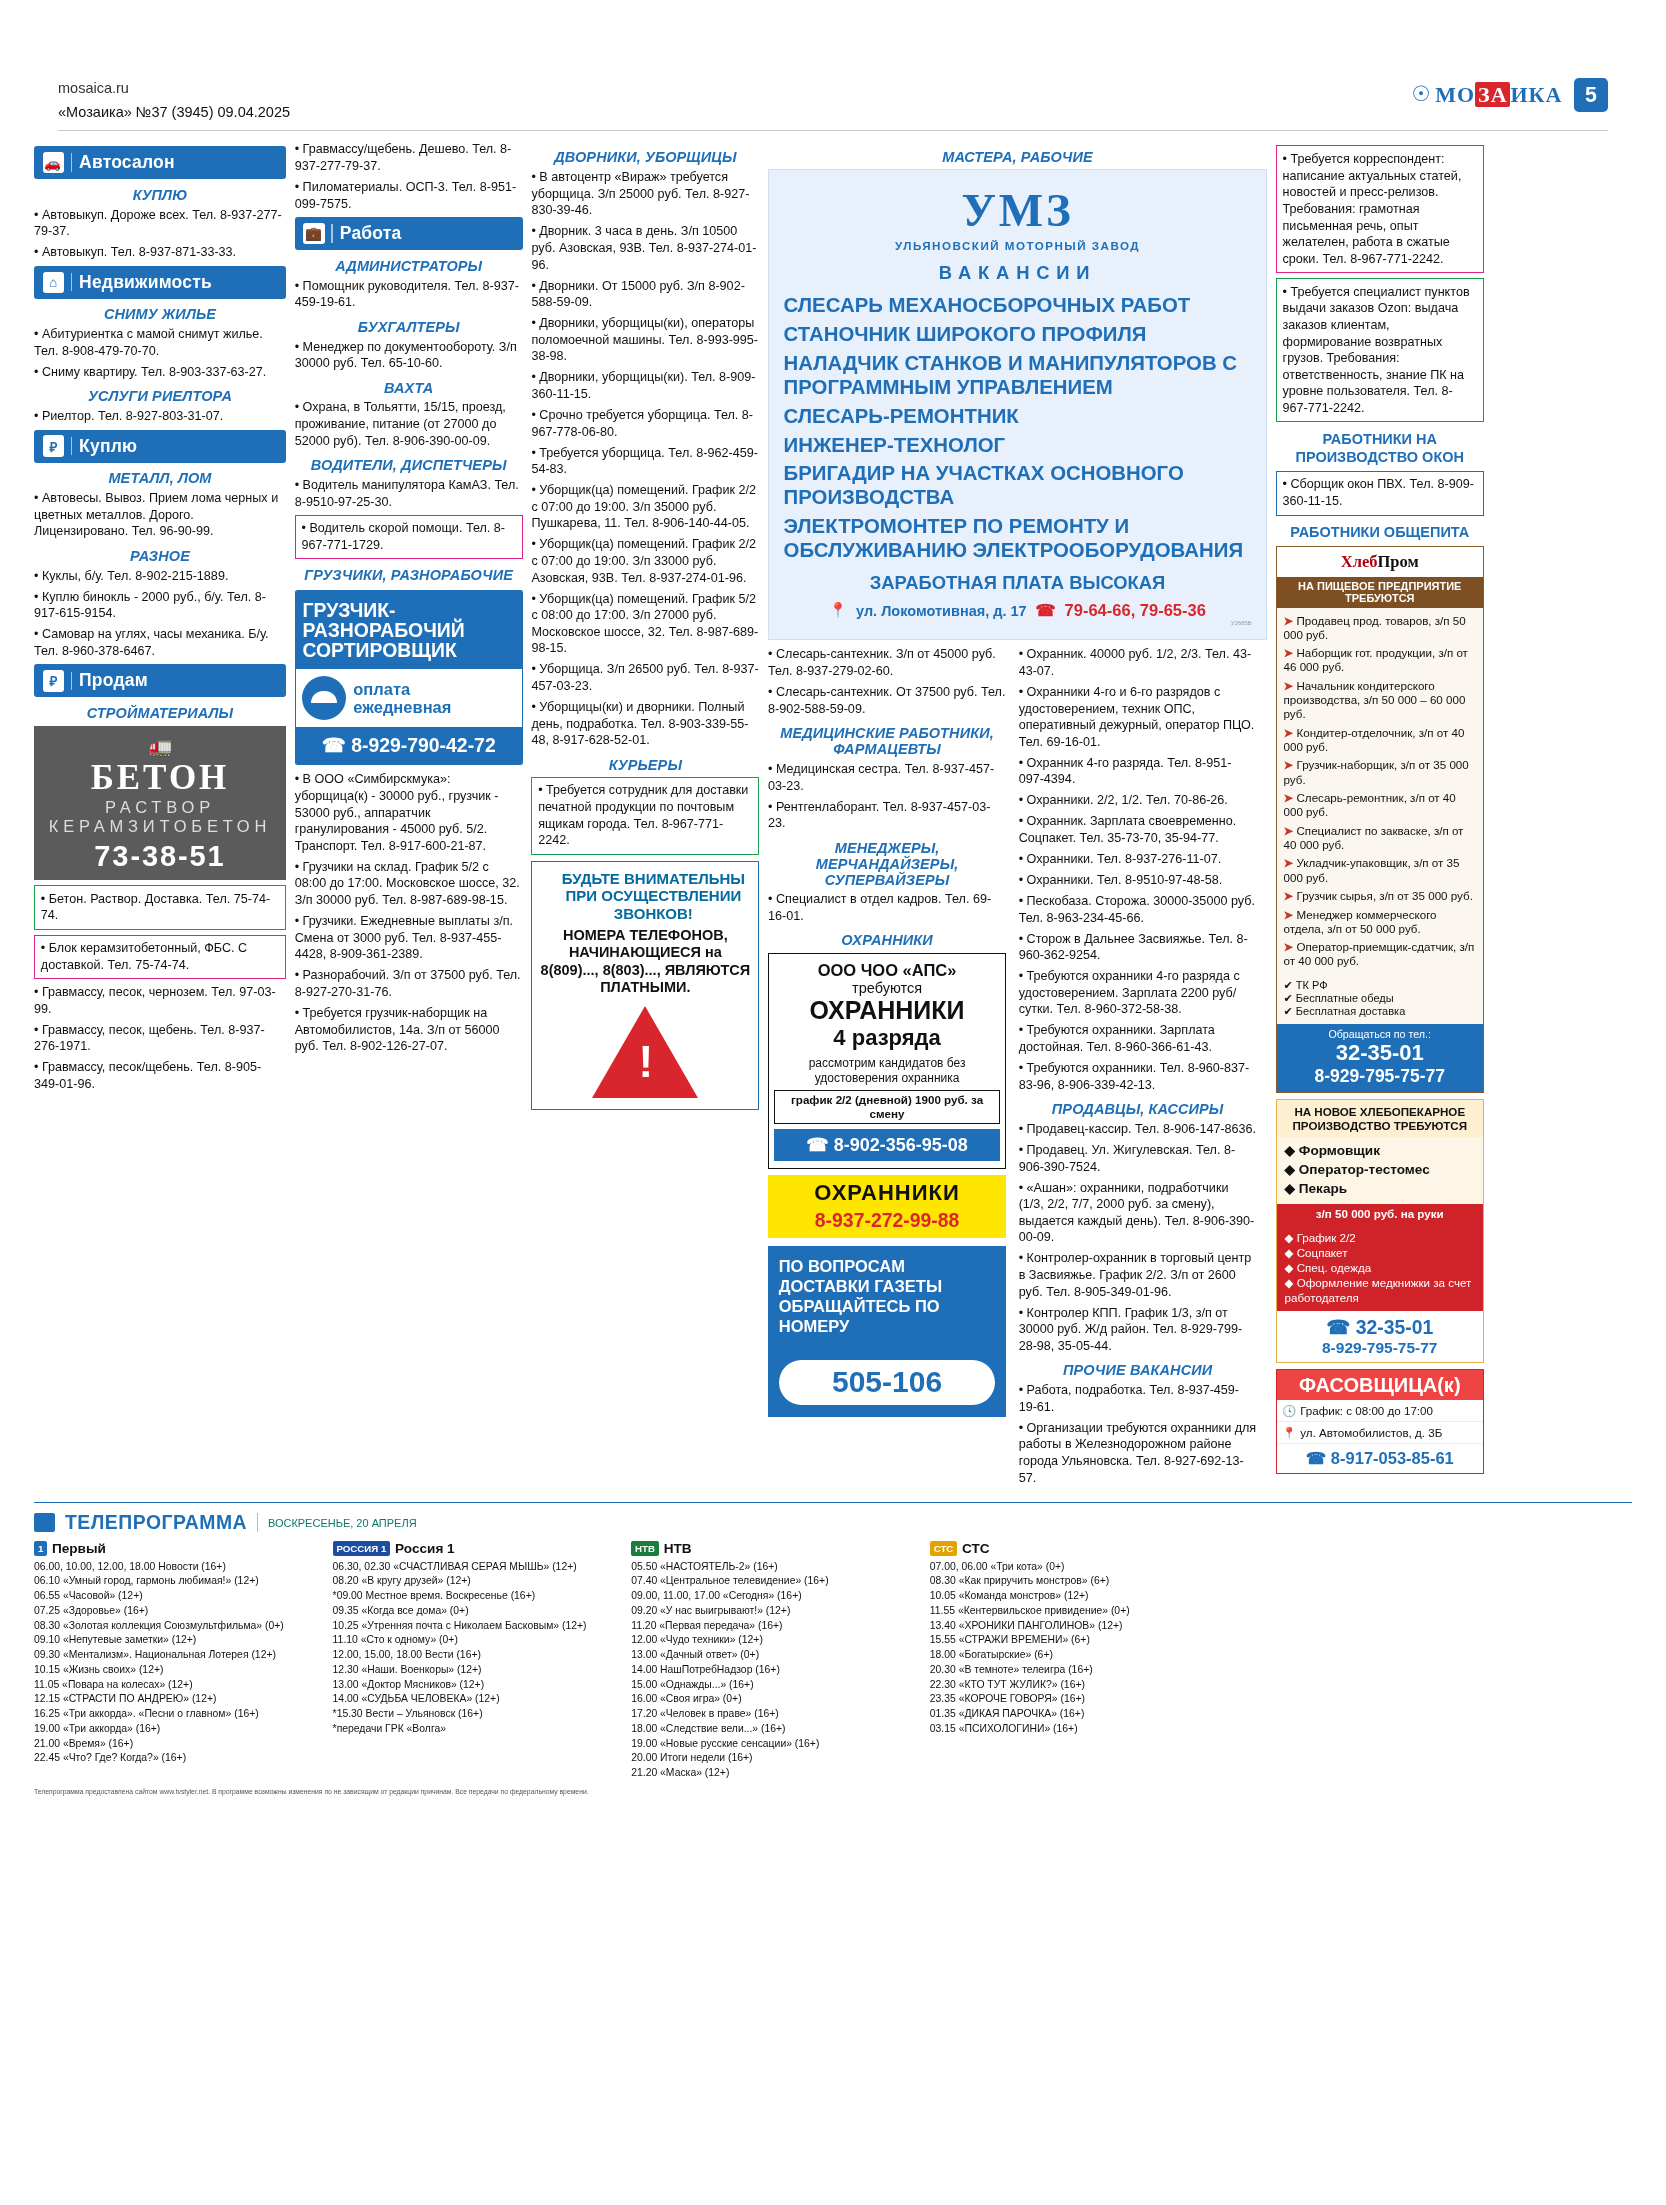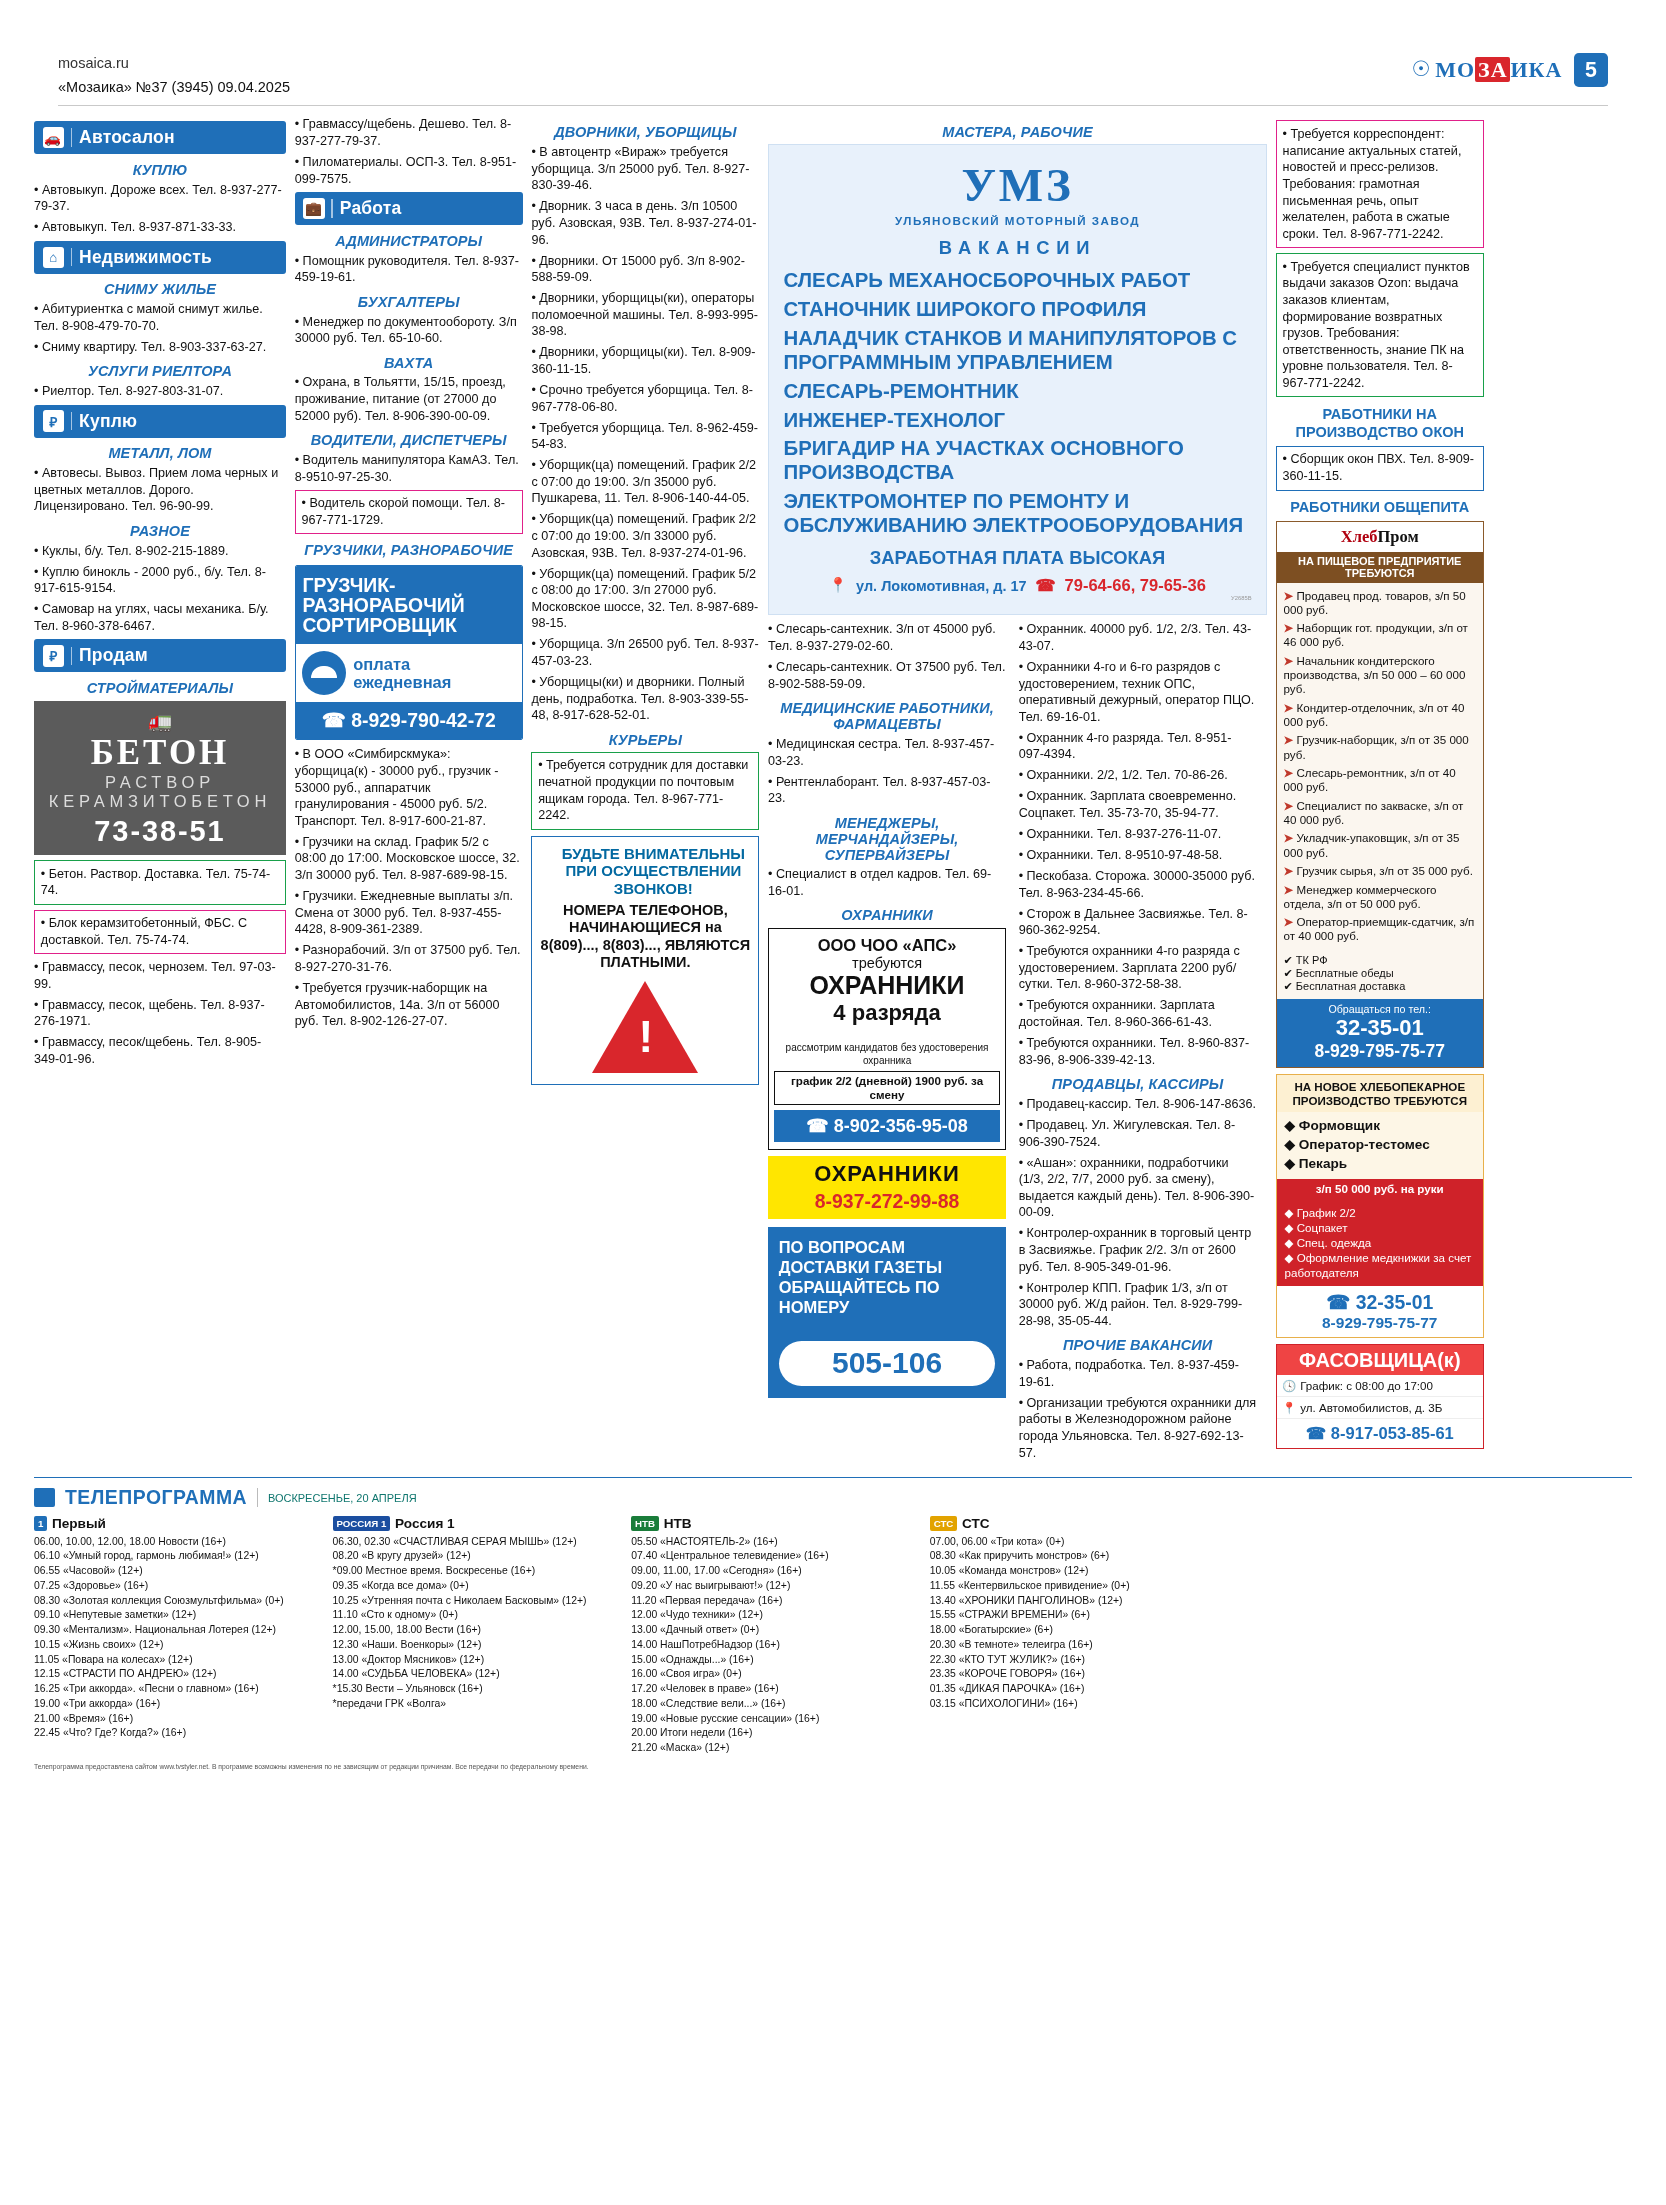--- a/index.html
+++ b/index.html
@@ -7,21 +7,21 @@
   body {
     width: 1666px;
     background: #ffffff;
     font-family: "Liberation Sans", sans-serif;
     color: #111;
     -webkit-font-smoothing: antialiased;
   }
   .page { position: relative; width: 1666px; height: 2205px; padding: 0; }
 
   
-  .masthead { display:flex; align-items:flex-start; justify-content:space-between; padding: 53px 58px 0 58px; }
+  .masthead { display:flex; align-items:flex-start; justify-content:space-between; padding: 78px 58px 0 58px; }
   .mh-left { font-size: 14.5px; line-height: 1.45; color:#222; }
   .mh-left .site { font-size: 14.5px; color:#333; }
   .mh-left .issue { font-size: 14.5px; color:#111; margin-top: 2.9px;}
   .mh-right { display:flex; align-items:center; gap: 11.6px; }
   .logo-mosaica { display:flex; align-items:center; gap:4.8px; }
   .logo-mosaica .bird { color:#1f6fb8; font-size: 21.3px; line-height:1; }
   .logo-word { font-size: 22px; font-weight:bold; letter-spacing:1px; color:#1f6fb8; font-family:"Liberation Serif", serif; }
   .logo-word .hl { background:#d9262c; color:#fff; padding:0 2.9px; border-radius:1.9px; }
   .pagenum { background:#1f6fb8; color:#fff; width:34px; height:34px; border-radius:4.8px; display:flex; align-items:center; justify-content:center; font-size:21.3px; font-weight:bold; }
 
@@ -86,21 +86,21 @@
   .umz-salary { text-align:center; color:#1f6fb8; font-size:18.4px; font-weight:bold; margin:9.7px 0 6.8px 0;}
   .umz-foot { display:flex; align-items:center; justify-content:center; gap:8.7px; font-size:14.5px; color:#1f6fb8; font-weight:bold;}
   .umz-foot .pin { color:#d9262c; font-size:14.5px; }
   .umz-foot .ph { color:#d9262c; font-size:16.5px; }
 
   .aps { border:1.9px solid #111; text-align:center; padding:6.8px 4.8px; margin:4.8px 0;}
   .aps .t1 { font-size:16.5px; font-weight:bold;}
   .aps .t2 { font-size:14.5px; }
   .aps .t3 { font-size:25px; font-weight:bold; }
   .aps .t4 { font-size:22px; font-weight:bold; }
-  .aps .t5 { font-size:10px; line-height:1.25; margin-top:16px;}
+  .aps .t5 { font-size:12px; line-height:1.25; margin-top:5px;}
   .aps .t6 { display:inline-block; border:1px solid #111; padding:1.9px 4.8px; font-size:11.6px; font-weight:bold; margin-top:3.9px; line-height:1.2;}
   .aps .ph { background:#1f6fb8; color:#fff; font-size:18px; font-weight:bold; padding:4.8px; margin-top:5.8px;}
 
   .ohr-yellow { background:#ffe600; text-align:center; padding:5.8px 3.9px; margin:5.8px 0; }
   .ohr-yellow .t1 { font-size:22px; font-weight:bold; color:#111; letter-spacing:1px;}
   .ohr-yellow .t2 { font-size:19.4px; font-weight:bold; color:#d9262c; margin-top:2.9px;}
 
   .deliv { background:#1f6fb8; color:#fff; padding:11.6px 10.7px; margin-top:7.8px; }
   .deliv .t { font-size:16.5px; font-weight:bold; line-height:1.2;}
   .deliv .num { background:#fff; color:#1f6fb8; font-size:30px; font-weight:bold; text-align:center;

